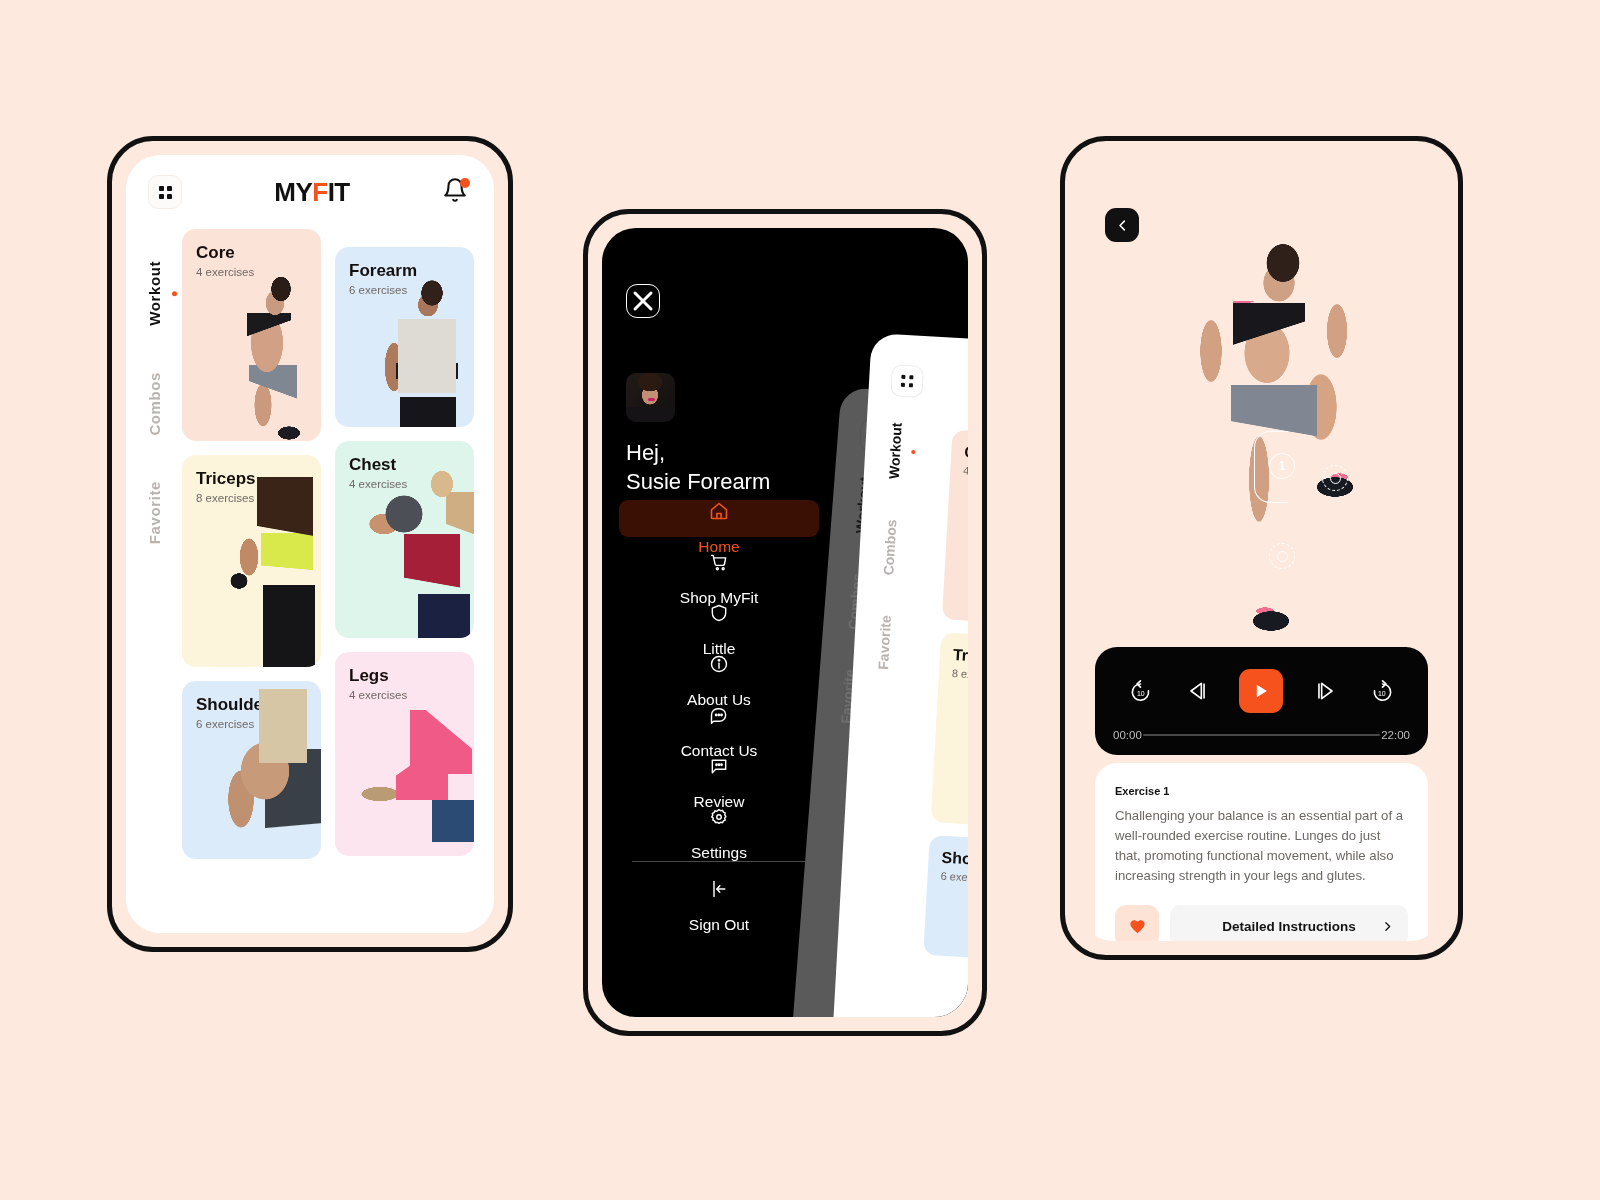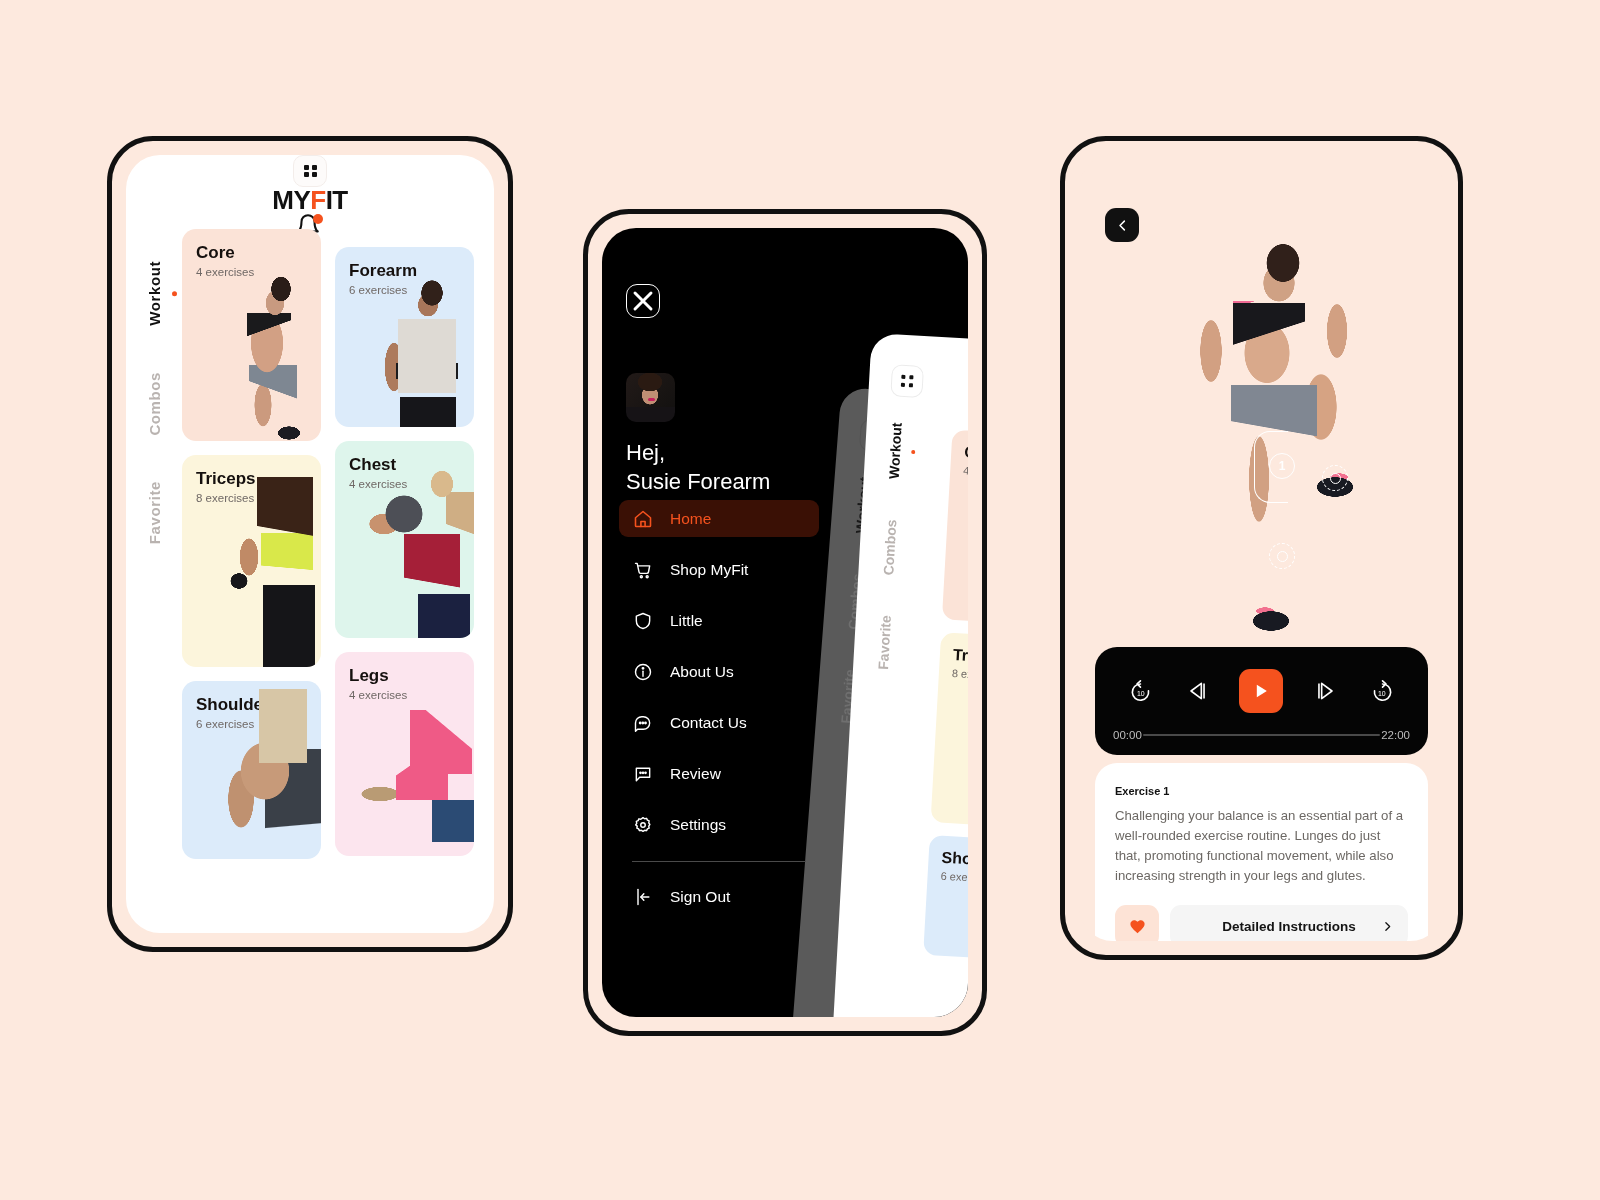--- a/index.html
+++ b/index.html
@@ -35,22 +35,21 @@
   #phone2 .screen { background: #000000; }
 
   
   #phone3 { left: 1060px; top: 136px; width: 403px; height: 824px; }
   #phone3 .screen { background: #FDE9DE; }
 
   
   .p1-topbar {
     height: 74px;
     display: flex; align-items: center; justify-content: space-between;
-    padding: 0 22px;
-    flex-direction: column;
+    padding: 7px 22px;
   }
   .grid-btn {
     width: 34px; height: 34px;
     border-radius: 10px;
     background: #FDFBFA;
     border: 1px solid #F3EDEA;
     display: grid;
     grid-template-columns: 1fr 1fr;
     grid-template-rows: 1fr 1fr;
     place-items: center;
@@ -198,20 +197,21 @@
 
   .menu-list { position: absolute; left: 17px; top: 272px; width: 200px; z-index: 6; }
   .menu-item {
     display: flex; align-items: center; gap: 17px;
     height: 37px;
     padding: 0 13px;
     margin-bottom: 14px;
     border-radius: 9px;
     color: #FFFFFF;
     font-size: 15.5px;
+    flex-direction: column;
   }
   .menu-item .mi-icon { width: 21px; height: 21px; flex: 0 0 21px; display:flex; align-items:center; justify-content:center; }
   .menu-item .mi-icon svg { width: 20px; height: 20px; }
   .menu-item.active { background: #3A1005; color: #F5521E; }
   .menu-item.active .mi-icon svg { stroke: #F5521E; }
   .menu-sep { margin: 18px 13px 16px 13px; height: 1px; background: #4a4a4a; }
 
   
   .layer {
     position: absolute;

